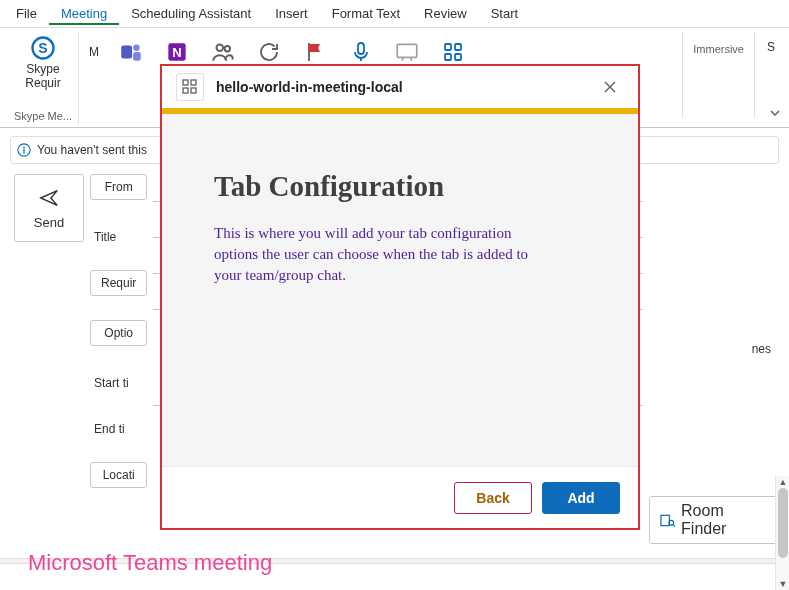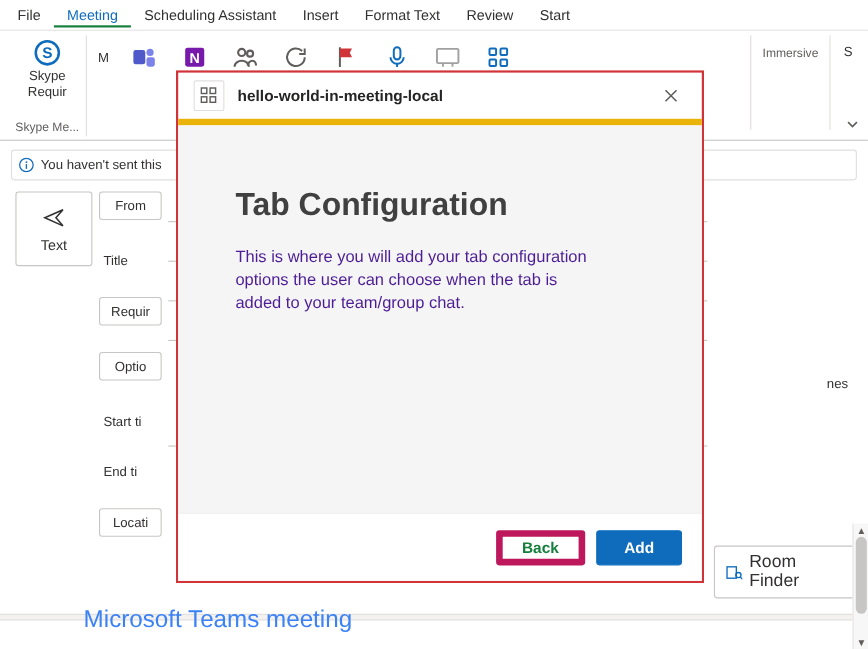--- a/index.html
+++ b/index.html
@@ -214,22 +214,21 @@
     font-size:9px;
   }
   .scrollbar-arrow.up { top: 0; }
   .scrollbar-arrow.down { bottom: 0; }
 
   .body-heading {
     position: absolute;
     left: 28px;
     top: 550px;
     font-size: 22px;
-    color: #3b82f6;
-    margin-left: 48px;
+    color: #ec4899;
   }
 
   
   .modal {
     position: absolute;
     left: 160px;
     top: 64px;
     width: 480px;
     height: 466px;
     background: #ffffff;
@@ -266,20 +265,21 @@
     display: flex;
     align-items: center;
     justify-content: center;
     cursor: pointer;
     color: #605e5c;
   }
   .modal-body {
     flex: 1;
     background: #f5f5f5;
     padding: 56px 40px 0 52px;
+    font-family: Liberation Serif, serif;
   }
   .modal-body h1 {
     margin: 0 0 20px 0;
     font-size: 29px;
     font-weight: 700;
     color: #404040;
   }
   .modal-body p {
     margin: 0;
     font-size: 15px;
@@ -303,23 +303,23 @@
     border-radius: 3px;
     font-size: 14px;
     font-weight: 600;
     cursor: pointer;
     display: flex;
     align-items: center;
     justify-content: center;
     padding: 0 18px;
   }
   .btn-secondary {
-    border: 6px solid #be185d;
+    border: 1px solid #be185d;
     background: #ffffff;
-    color: #15803d;
+    color: #a16207;
   }
   .btn-primary {
     border: 1px solid #0f6cbd;
     background: #0f6cbd;
     color: #ffffff;
   }
 
   
   .vdiv { width:1px; background:#e1dfdd; height:86px; }
   .spacer-right { margin-left:auto; }
@@ -435,21 +435,21 @@
     </svg>
   <span>You haven't sent this</span>
 </div>
 
 <div class="form-area">
   <div style="display:flex;flex-direction:column;gap:0;">
     <div class="send-box">
       <svg viewBox="0 0 24 24">
           <path d="M3 12 L21 4 L14 12 L21 20 Z" fill="none" stroke="#323130" stroke-width="1.5"></path>
         </svg>
-      <span>Text</span>
+      <span>Send</span>
     </div>
   </div>
 
   <div style="display:flex;flex-direction:column;gap:24px;padding-top:0;">
     <div class="field-btn">From</div>
     <div class="field-label">Title</div>
     <div class="field-btn">Requir</div>
     <div class="field-btn">Optio</div>
     <div class="field-label">Start ti</div>
     <div class="field-label">End ti</div>

